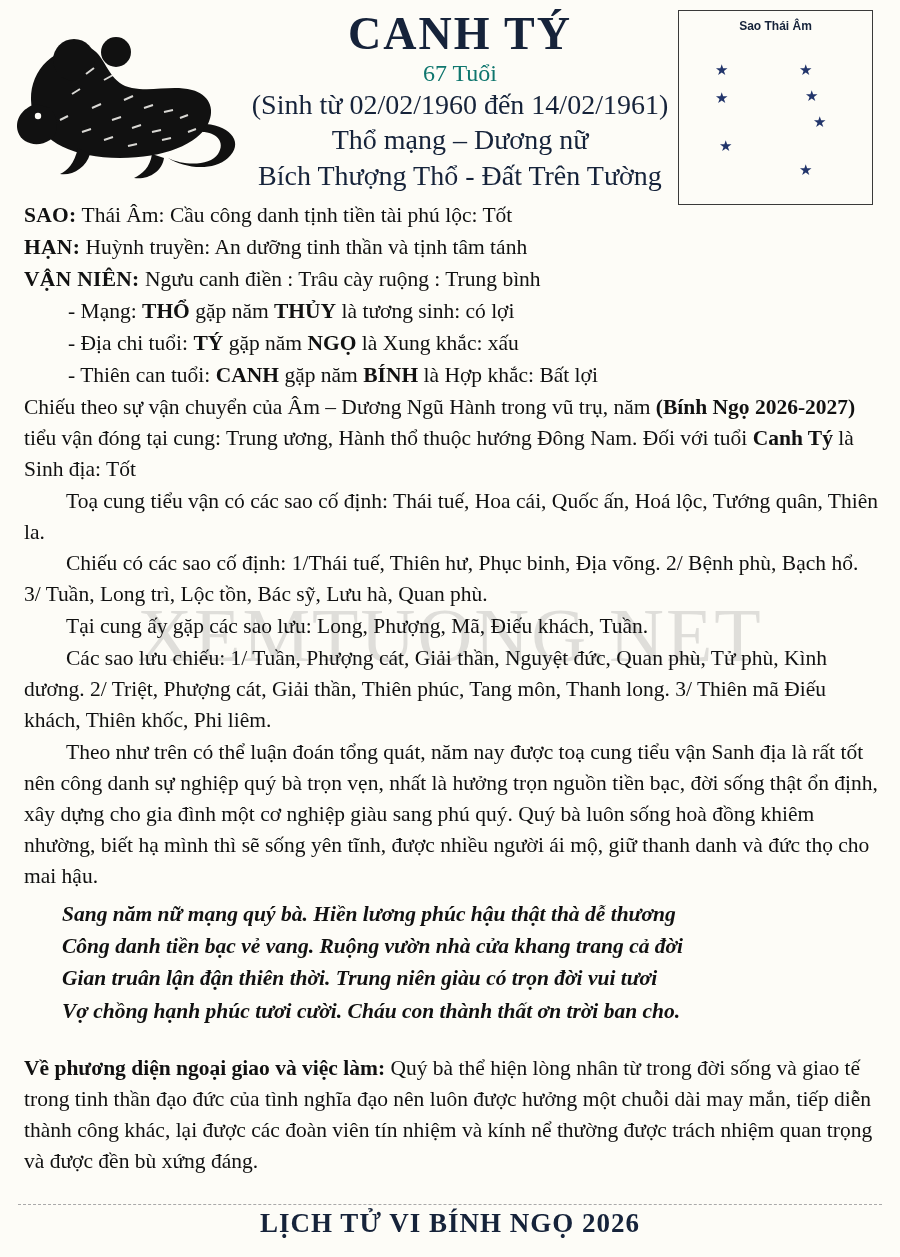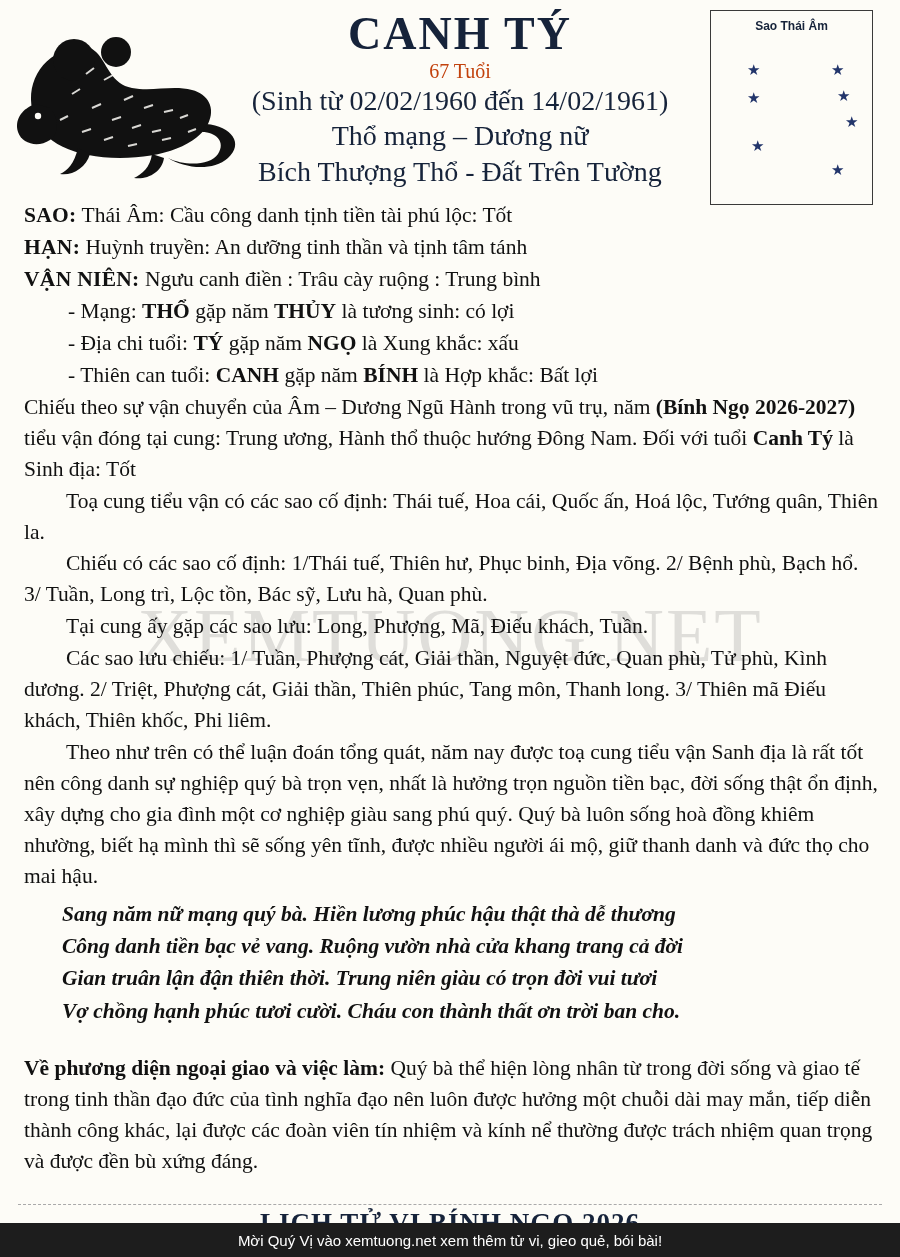--- a/index.html
+++ b/index.html
@@ -64,36 +64,36 @@
   }
   .main-title {
     font-size: 46px;
     font-weight: bold;
     letter-spacing: 2px;
     color: #16233a;
     line-height: 1.05;
     margin: 0 0 2px 0;
   }
   .sub-age {
-    font-size: 20px;
-    color: #c2410c;
+    font-size: 24px;
+    color: #0f766e;
     margin: 2px 0 1px 0;
   }
   .sub-line {
     font-size: 28px;
     color: #16233a;
     margin: 1px 0;
     line-height: 1.22;
   }
 
   .star-box {
     position: absolute;
     right: 27px;
     top: 10px;
-    width: 163px;
+    width: 195px;
     height: 195px;
     border: 1px solid #3a3a3a;
     background: #fdfcf7;
     box-sizing: border-box;
   }
   .star-box-title {
     text-align: center;
     font-size: 12px;
     font-weight: bold;
     color: #16233a;
@@ -283,17 +283,14 @@
 
     <div class="section-gap"></div>
 
     <p class="closing">
       <span class="head">Về phương diện ngoại giao và việc làm:</span><span> Quý bà thể hiện lòng nhân từ trong đời sống và giao tế trong tinh thần đạo đức của tình nghĩa đạo nên luôn được hưởng một chuỗi dài may mắn, tiếp diễn thành công khác, lại được các đoàn viên tín nhiệm và kính nể thường được trách nhiệm quan trọng và được đền bù xứng đáng.</span>
     </p>
   </div>
 
   <div class="footer-rule"></div>
   <div class="footer-title">LỊCH TỬ VI BÍNH NGỌ 2026</div>
-  <div class="bottom-bar">
-    <span>Mời Quý Vị vào xemtuong.net xem thêm tử vi, gieo quẻ, bói bài!</span>
-  </div>
 
 </div>
 
 </body></html>

